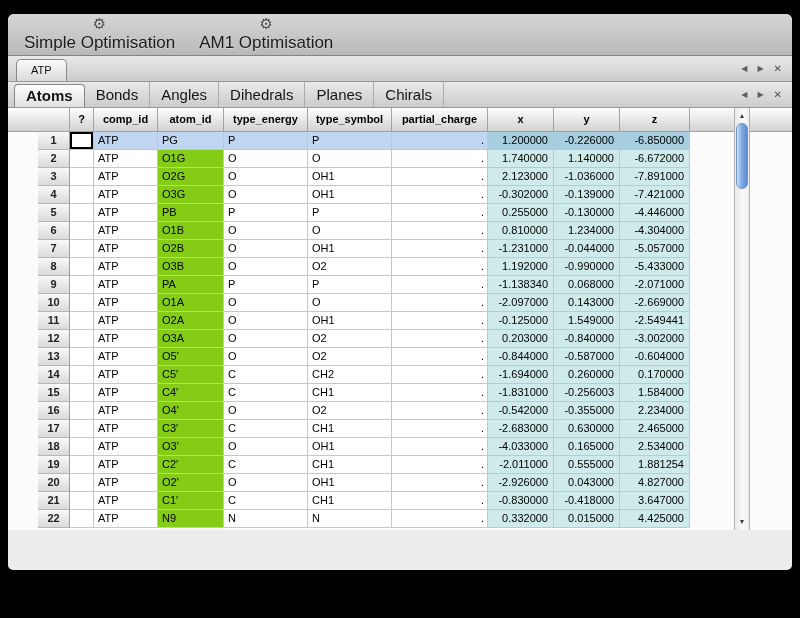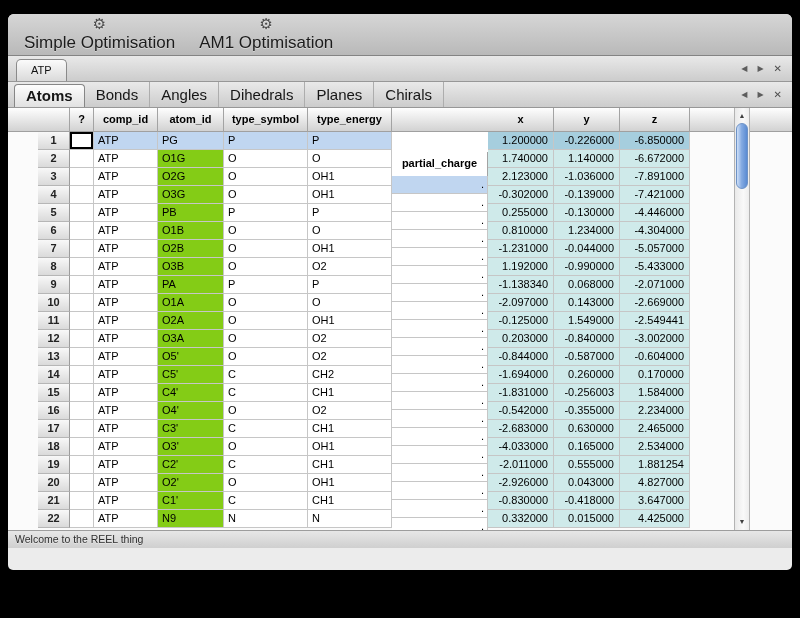--- a/index.html
+++ b/index.html
@@ -64,21 +64,21 @@
            font-weight:bold; color:#000; border-right:1px solid #a3a3a3;
            overflow:hidden; white-space:nowrap; }
   .grid-body { background:#fff; }
   .grow { display:flex; height:18px; }
   .cell { height:18px; line-height:17px; font-size:11px; color:#000;
           border-right:1px solid #c6c6c6; border-bottom:1px solid #c6c6c6;
           background:#fff; overflow:hidden; white-space:nowrap;
           padding-left:4px; }
   .w-rowlabel{width:32px;} .w-q{width:24px;} .w-comp_id{width:64px;}
   .w-atom_id{width:66px;} .w-type_symbol{width:84px;} .w-type_energy{width:84px;}
-  .w-partial_charge{width:96px;margin-top:44px;} .w-x{width:66px;} .w-y{width:66px;} .w-z{width:70px;}
+  .w-partial_charge{width:96px;} .w-x{width:66px;} .w-y{width:66px;} .w-z{width:70px;}
   .rowlabel { background:linear-gradient(#f8f8f8,#dadada); text-align:center;
               padding:0; font-weight:bold; color:#222;
               border-right:1px solid #9c9c9c; border-bottom:1px solid #b6b6b6; }
   .qcell { padding:0; }
   .qcell.cursor { box-shadow:inset 0 0 0 2px #000; background:#fff; }
   .c-atom_id { background:#84cc16; }
   .c-x,.c-y,.c-z { background:#cfeaea; text-align:right; padding:0 5px 0 0; }
   .c-partial_charge { text-align:right; padding:0 3px 0 0; }
   .grow.sel .c-comp_id,.grow.sel .c-type_symbol,.grow.sel .c-type_energy,
   .grow.sel .c-partial_charge,.grow.sel .c-atom_id { background:#c0d6f0; }
@@ -145,22 +145,22 @@
     </div>
 
     <div class="grid-area">
       <div class="header-strip"></div>
       <div class="grid-table">
         <div class="grid-header">
           <div class="hcell w-rowlabel"></div>
           <div class="hcell w-q">?</div>
           <div class="hcell w-comp_id">comp_id</div>
           <div class="hcell w-atom_id">atom_id</div>
+          <div class="hcell w-type_energy">type_energy</div>
           <div class="hcell w-type_symbol">type_symbol</div>
-          <div class="hcell w-type_energy">type_energy</div>
           <div class="hcell w-partial_charge">partial_charge</div>
           <div class="hcell w-x">x</div>
           <div class="hcell w-y">y</div>
           <div class="hcell w-z">z</div>
         </div>
         <div class="grid-body">
             <div class="grow sel">
               <div class="cell rowlabel w-rowlabel">1</div>
               <div class="cell qcell w-q cursor"></div>
               <div class="cell c-comp_id w-comp_id">ATP</div>
@@ -426,18 +426,15 @@
             </div>
           </div>
       </div>
       <div class="vscroll">
         <div class="scroll-btn up">▲</div>
         <div class="scroll-thumb"></div>
         <div class="scroll-btn down">▼</div>
       </div>
     </div>
 
-    <div class="statusbar">
-      <span>Welcome to the REEL thing</span>
-    </div>
 
   </div>
 </div>
 
 </body></html>

